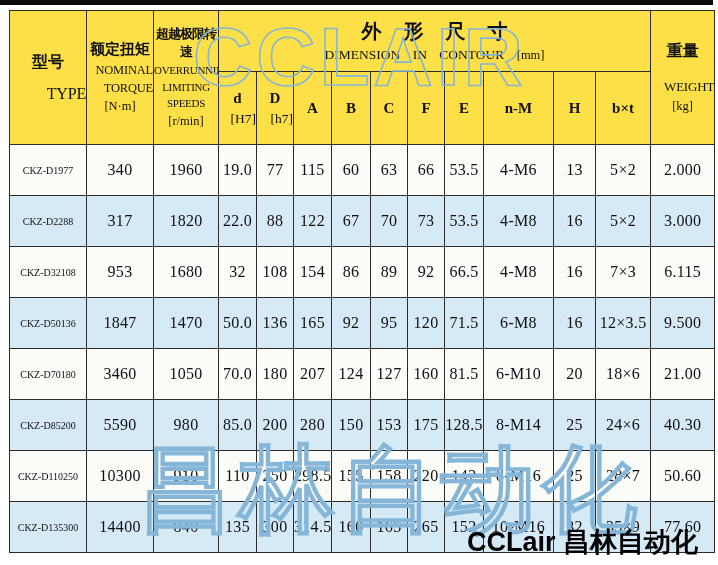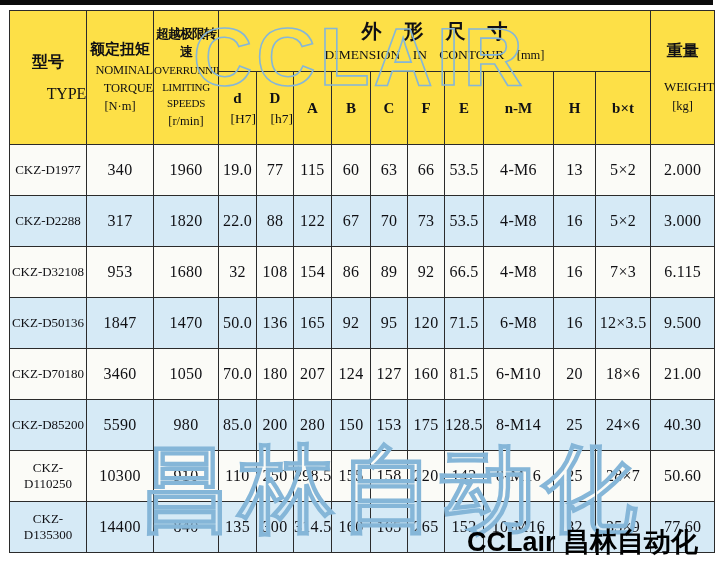--- a/index.html
+++ b/index.html
@@ -16,21 +16,21 @@
     border:1.5px solid #2b2b2b;text-align:center;vertical-align:middle;
     padding:0;overflow:hidden;
   }
   thead th{background:#fde047;font-weight:normal;}
   tr.hrow1{height:61px;}
   tr.hrow2{height:73px;}
   tbody tr{height:51px;}
   tbody tr:nth-child(odd) td{background:#fbfbf7;}
   tbody tr:nth-child(even) td{background:#d6eaf6;}
   tbody td{font-size:16px;letter-spacing:.3px;}
-  tbody td.model{font-size:13px;letter-spacing:0;margin-left:44px;}
+  tbody td.model{font-size:10px;letter-spacing:0;margin-left:44px;}
   .zh{font-size:15px;line-height:1.45;font-weight:bold;font-family:"Liberation Serif",serif;}
   .zh-big{font-size:16px;}
   .en{font-size:12.5px;line-height:1.45;letter-spacing:-0.2px;text-align:right;}
   .en-tight{font-size:11px;line-height:1.5;letter-spacing:-0.3px;}
   .unit{font-size:12.5px;line-height:1.5;}
   .dim-zh{font-size:20px;font-weight:bold;letter-spacing:22px;text-indent:22px;line-height:1.4;}
   .dim-en{font-size:13.5px;word-spacing:9px;line-height:1.5;}
   .sub-main{font-size:15px;line-height:1.5;font-weight:bold;}
   .sub-unit{font-size:13.5px;line-height:1.4;text-align:right;}
   .gap8{height:8px;}

